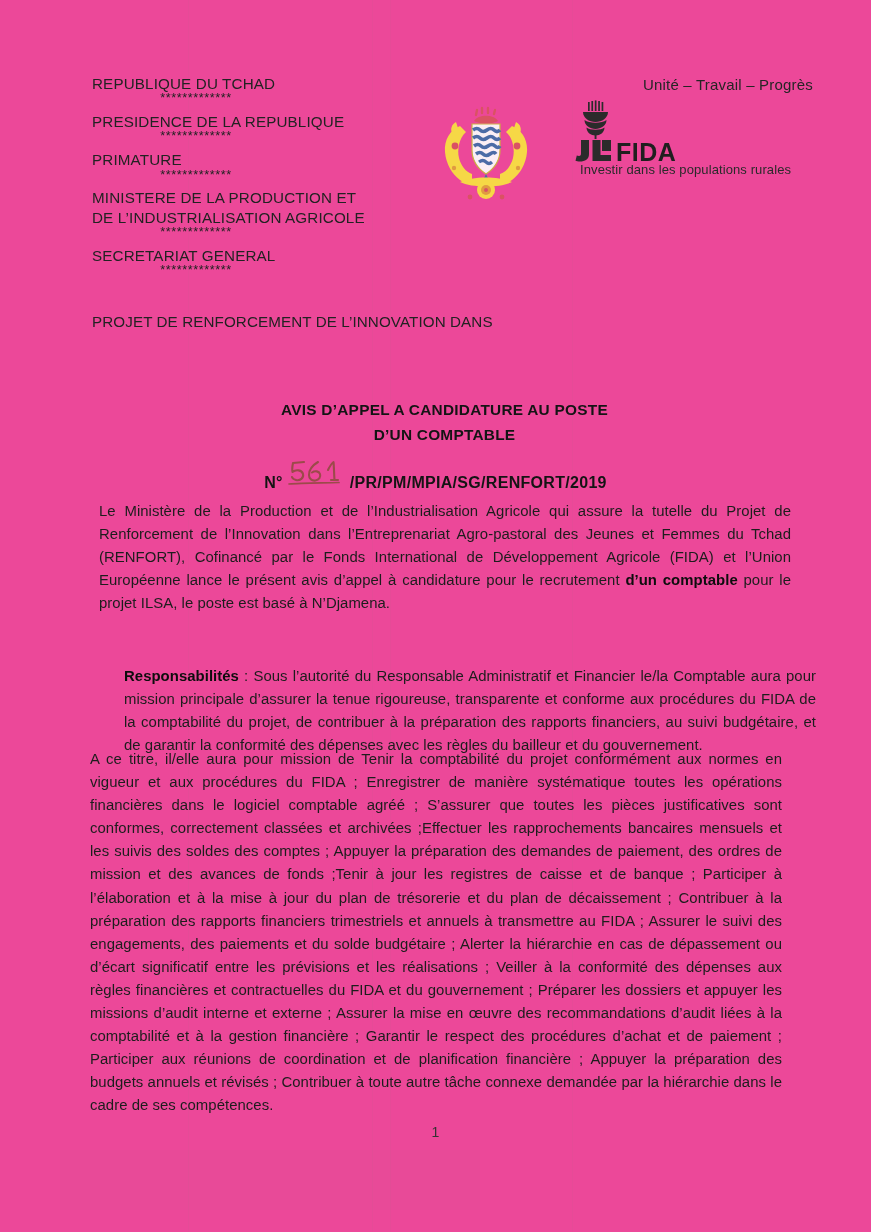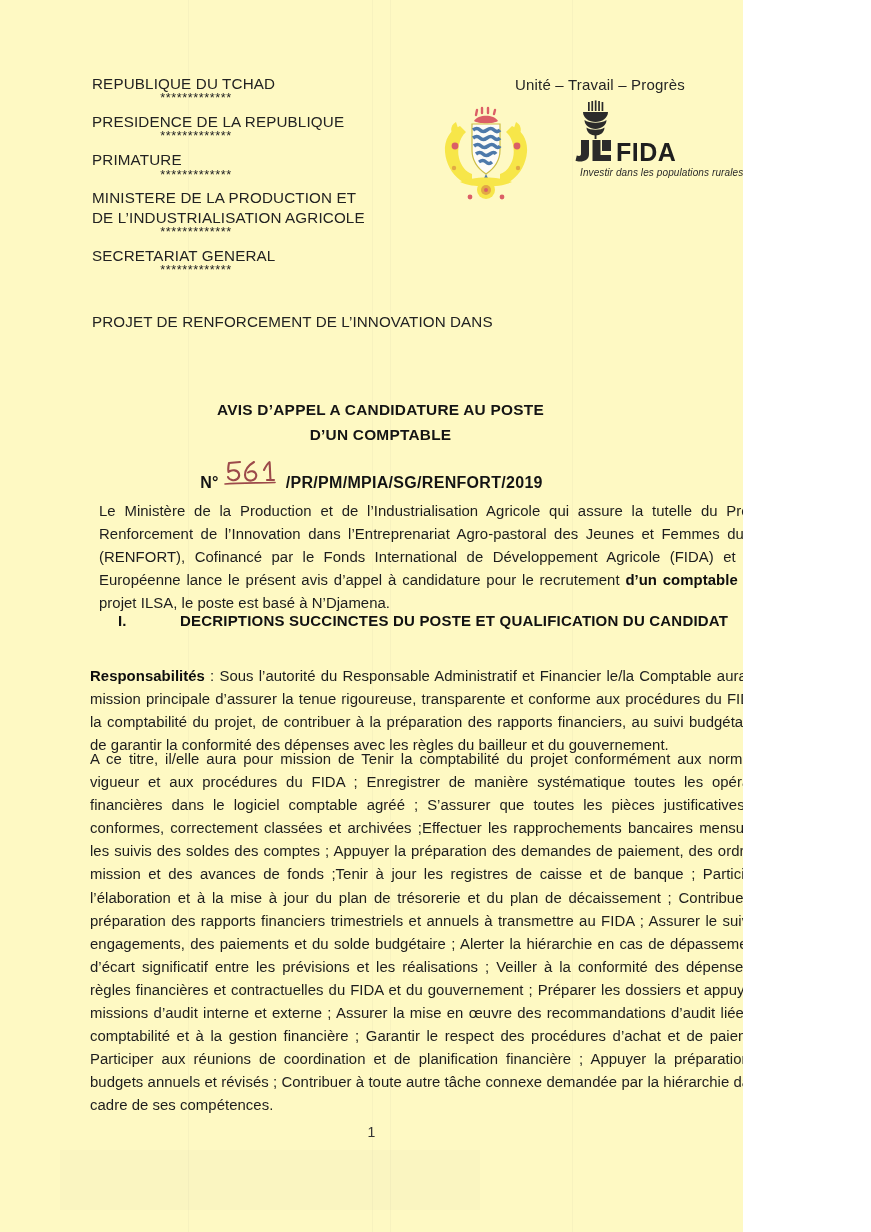--- a/index.html
+++ b/index.html
@@ -7,23 +7,23 @@
     margin: 0;
     padding: 0;
     background: #ffffff;
   }
   body {
     font-family: "Liberation Sans", sans-serif;
     color: #1a1a1a;
   }
   .page {
     position: relative;
-    width: 743px;
+    width: 871px;
     height: 1232px;
-    background: #fef9c3;
+    background: #ec4899;
     overflow: hidden;
     box-sizing: border-box;
   }
   
   .scanline {
     position: absolute;
     top: 0;
     bottom: 0;
     width: 1px;
     background: rgba(120,125,135,0.055);
@@ -88,27 +88,25 @@
 
   
   .fida-wrap {
     position: absolute;
     left: 575px;
     top: 32px;
     width: 240px;
   }
   .fida-mark { width: 130px; height: 62px; display: block; }
   .fida-tagline {
-    margin-top: 5px;
     margin-left: 5px;
-    font-size: 10px;
+    font-size: 13px;
     color: #2a2a2a;
     letter-spacing: 0.1px;
     white-space: nowrap;
-    font-style: italic;
   }
 
   
   .project-title {
     position: absolute;
     left: 92px;
     top: 310px;
     width: 700px;
     font-size: 15.2px;
     line-height: 1.52;
@@ -155,21 +153,21 @@
     position: absolute;
     left: 90px;
     width: 692px;
     text-align: justify;
     font-size: 14.9px;
     line-height: 1.55;
     color: #1d1d1d;
     letter-spacing: 0.05px;
   }
   .p-intro { top: 500px; margin-left: 9px; }
-  .p-resp  { top: 665px; }
+  .p-resp  { top: 665px; margin-left: 34px; }
   .p-main  { top: 748px; }
 
   .section-heading {
     position: absolute;
     left: 118px;
     top: 612px;
     font-weight: bold;
     font-size: 15px;
     letter-spacing: 0.2px;
     color: #111;
@@ -321,23 +319,20 @@
         </svg>
       </span>
       <span>/PR/PM/MPIA/SG/RENFORT/2019</span>
     </span>
   </div>
 
   <div class="body-text p-intro">
     <span>Le Ministère de la Production et de l’Industrialisation Agricole qui assure la tutelle du Projet de Renforcement de l’Innovation dans l’Entreprenariat Agro-pastoral des Jeunes et Femmes du Tchad (RENFORT), Cofinancé par le Fonds International de Développement Agricole (FIDA) et l’Union Européenne lance le présent avis d’appel à candidature pour le recrutement </span><b>d’un comptable</b><span> pour le projet ILSA, le poste est basé à N’Djamena.</span>
   </div>
 
-  <div class="section-heading">
-    <span class="sh-num">I.</span><span>DECRIPTIONS SUCCINCTES DU POSTE ET QUALIFICATION DU CANDIDAT</span>
-  </div>
 
   <div class="body-text p-resp">
     <b>Responsabilités</b><span> : Sous l’autorité du Responsable Administratif et Financier le/la Comptable aura pour mission principale d’assurer la tenue rigoureuse, transparente et conforme aux procédures du FIDA de la comptabilité du projet, de contribuer à la préparation des rapports financiers, au suivi budgétaire, et de garantir la conformité des dépenses avec les règles du bailleur et du gouvernement.</span>
   </div>
 
   <div class="body-text p-main">A ce titre, il/elle aura pour mission de Tenir la comptabilité du projet conformément aux normes en vigueur et aux procédures du FIDA ; Enregistrer de manière systématique toutes les opérations financières dans le logiciel comptable agréé ; S’assurer que toutes les pièces justificatives sont conformes, correctement classées et archivées ;Effectuer les rapprochements bancaires mensuels et les suivis des soldes des comptes ; Appuyer la préparation des demandes de paiement, des ordres de mission et des avances de fonds ;Tenir à jour les registres de caisse et de banque ; Participer à l’élaboration et à la mise à jour du plan de trésorerie et du plan de décaissement ; Contribuer à la préparation des rapports financiers trimestriels et annuels à transmettre au FIDA ; Assurer le suivi des engagements, des paiements et du solde budgétaire ; Alerter la hiérarchie en cas de dépassement ou d’écart significatif entre les prévisions et les réalisations ; Veiller à la conformité des dépenses aux règles financières et contractuelles du FIDA et du gouvernement ; Préparer les dossiers et appuyer les missions d’audit interne et externe ; Assurer la mise en œuvre des recommandations d’audit liées à la comptabilité et à la gestion financière ; Garantir le respect des procédures d’achat et de paiement ; Participer aux réunions de coordination et de planification financière ; Appuyer la préparation des budgets annuels et révisés ; Contribuer à toute autre tâche connexe demandée par la hiérarchie dans le cadre de ses compétences.</div>
 
   <div class="page-number">1</div>
 
 </div>

